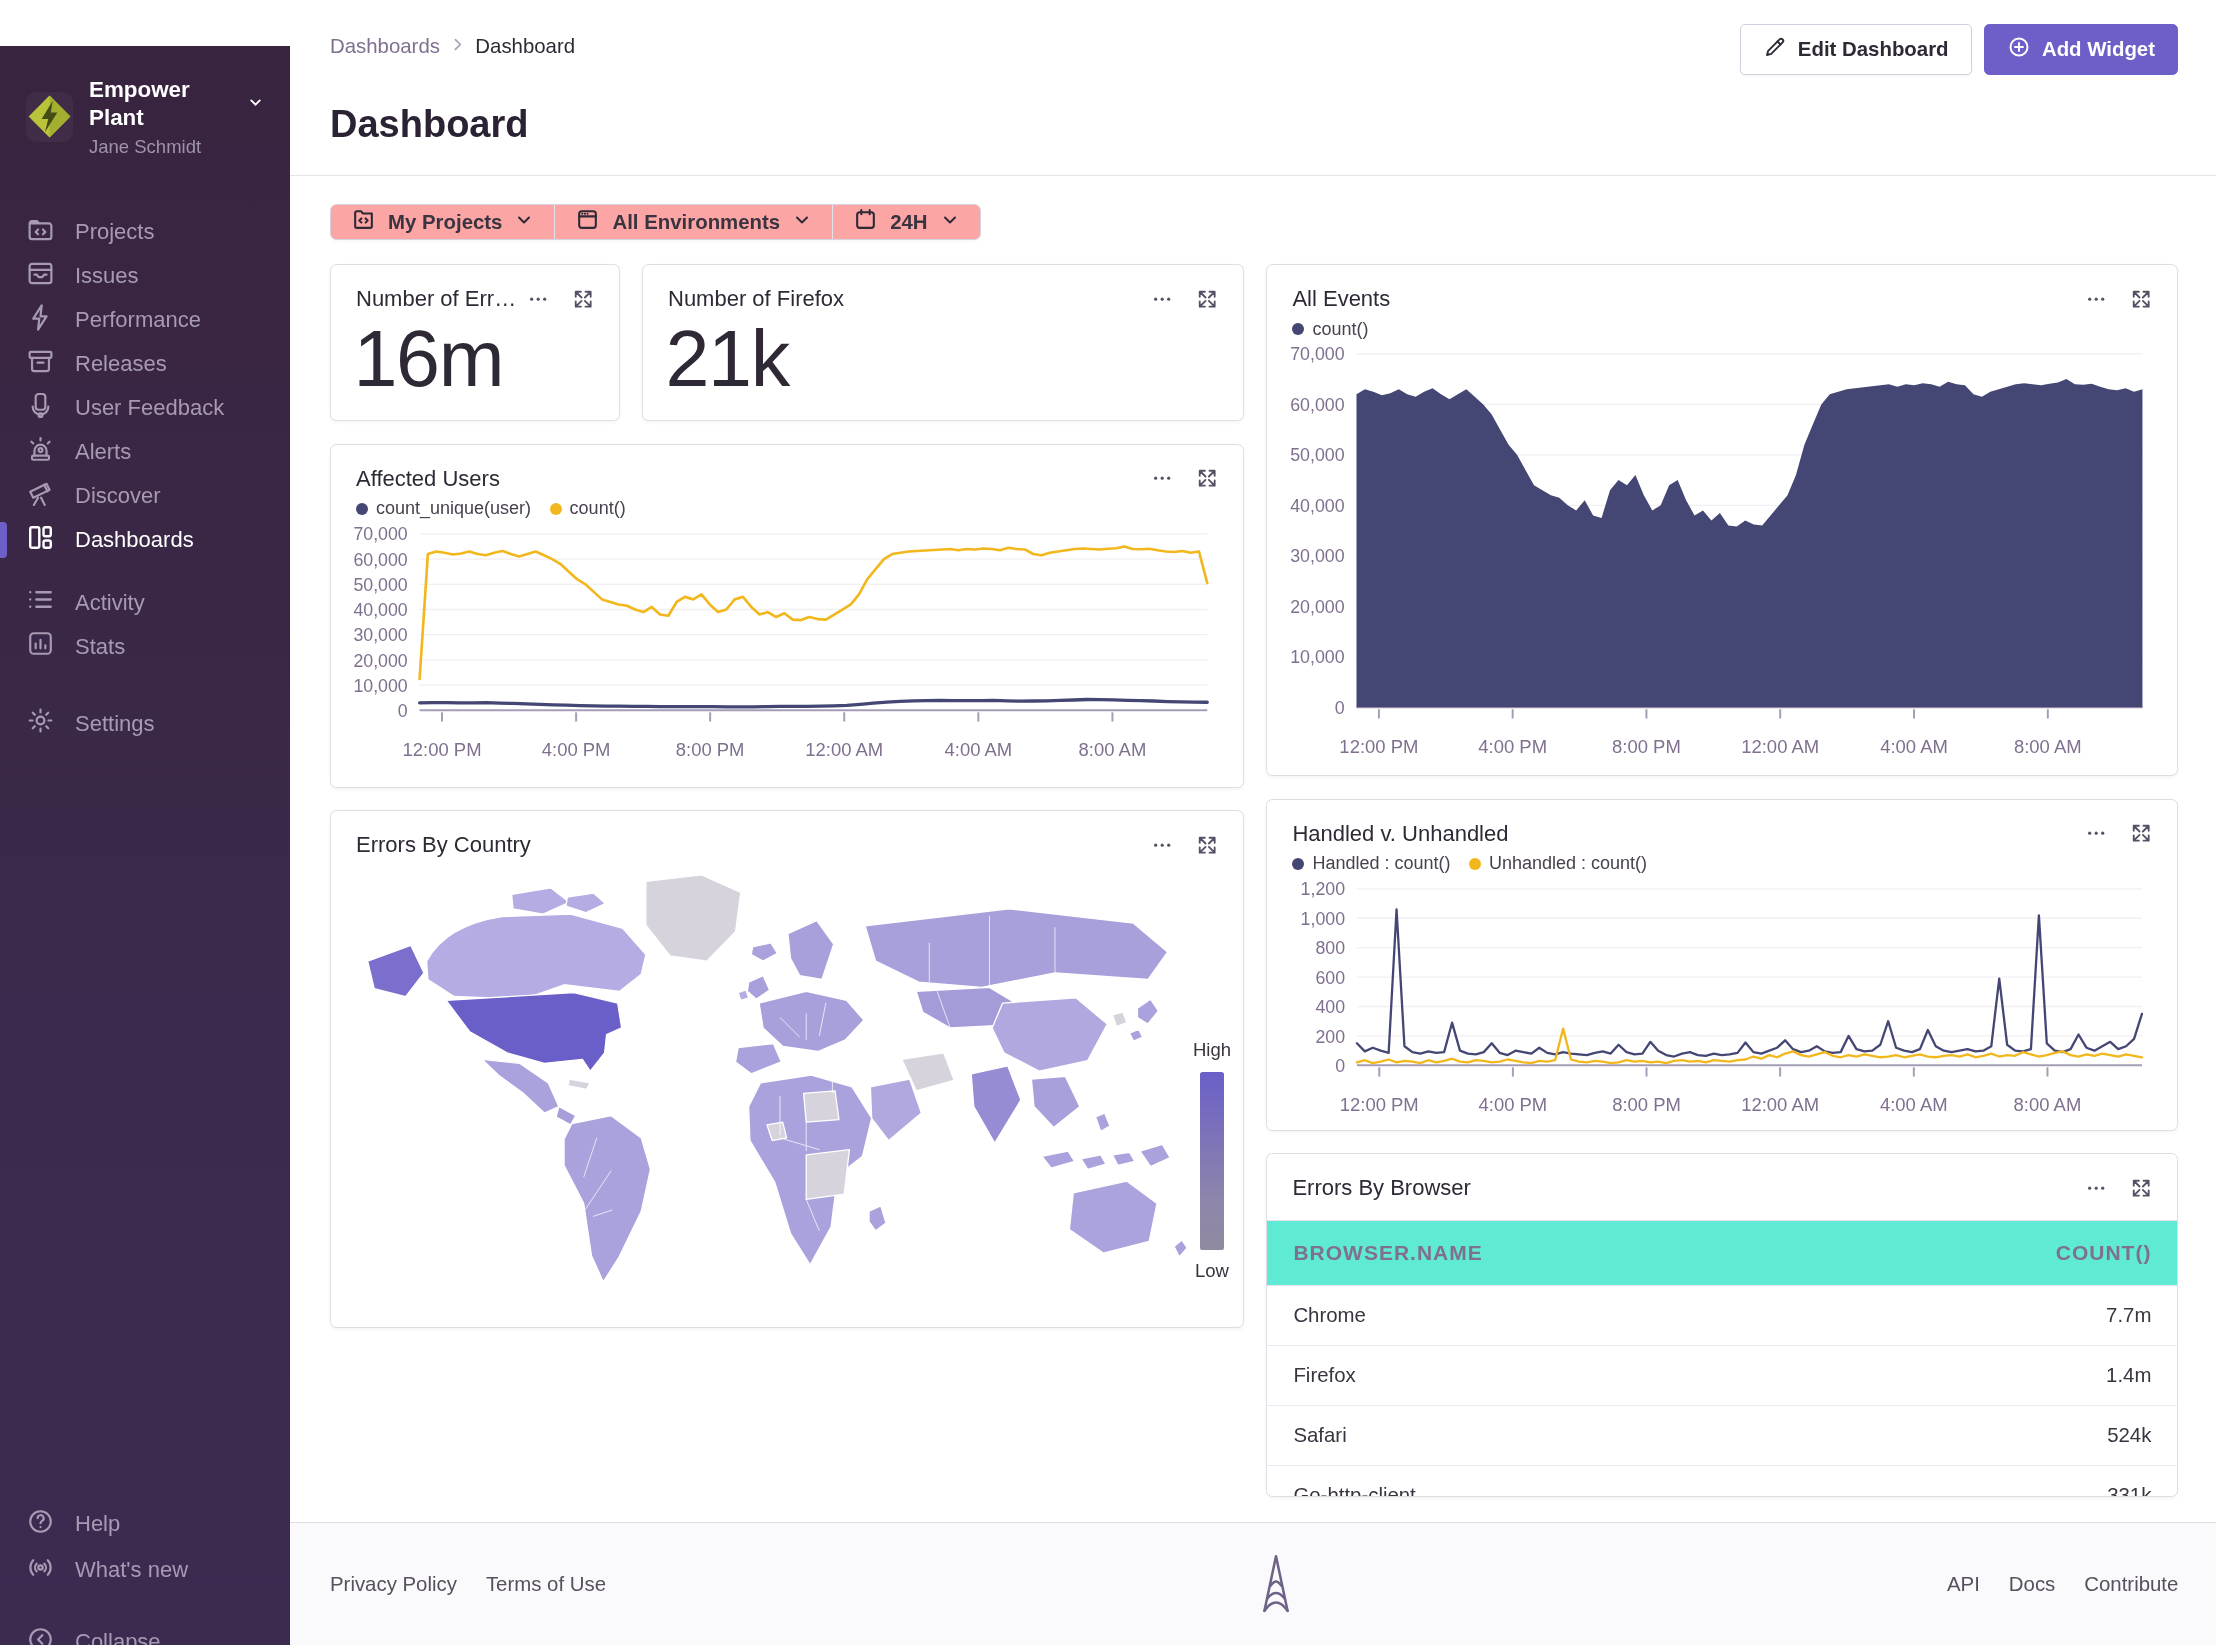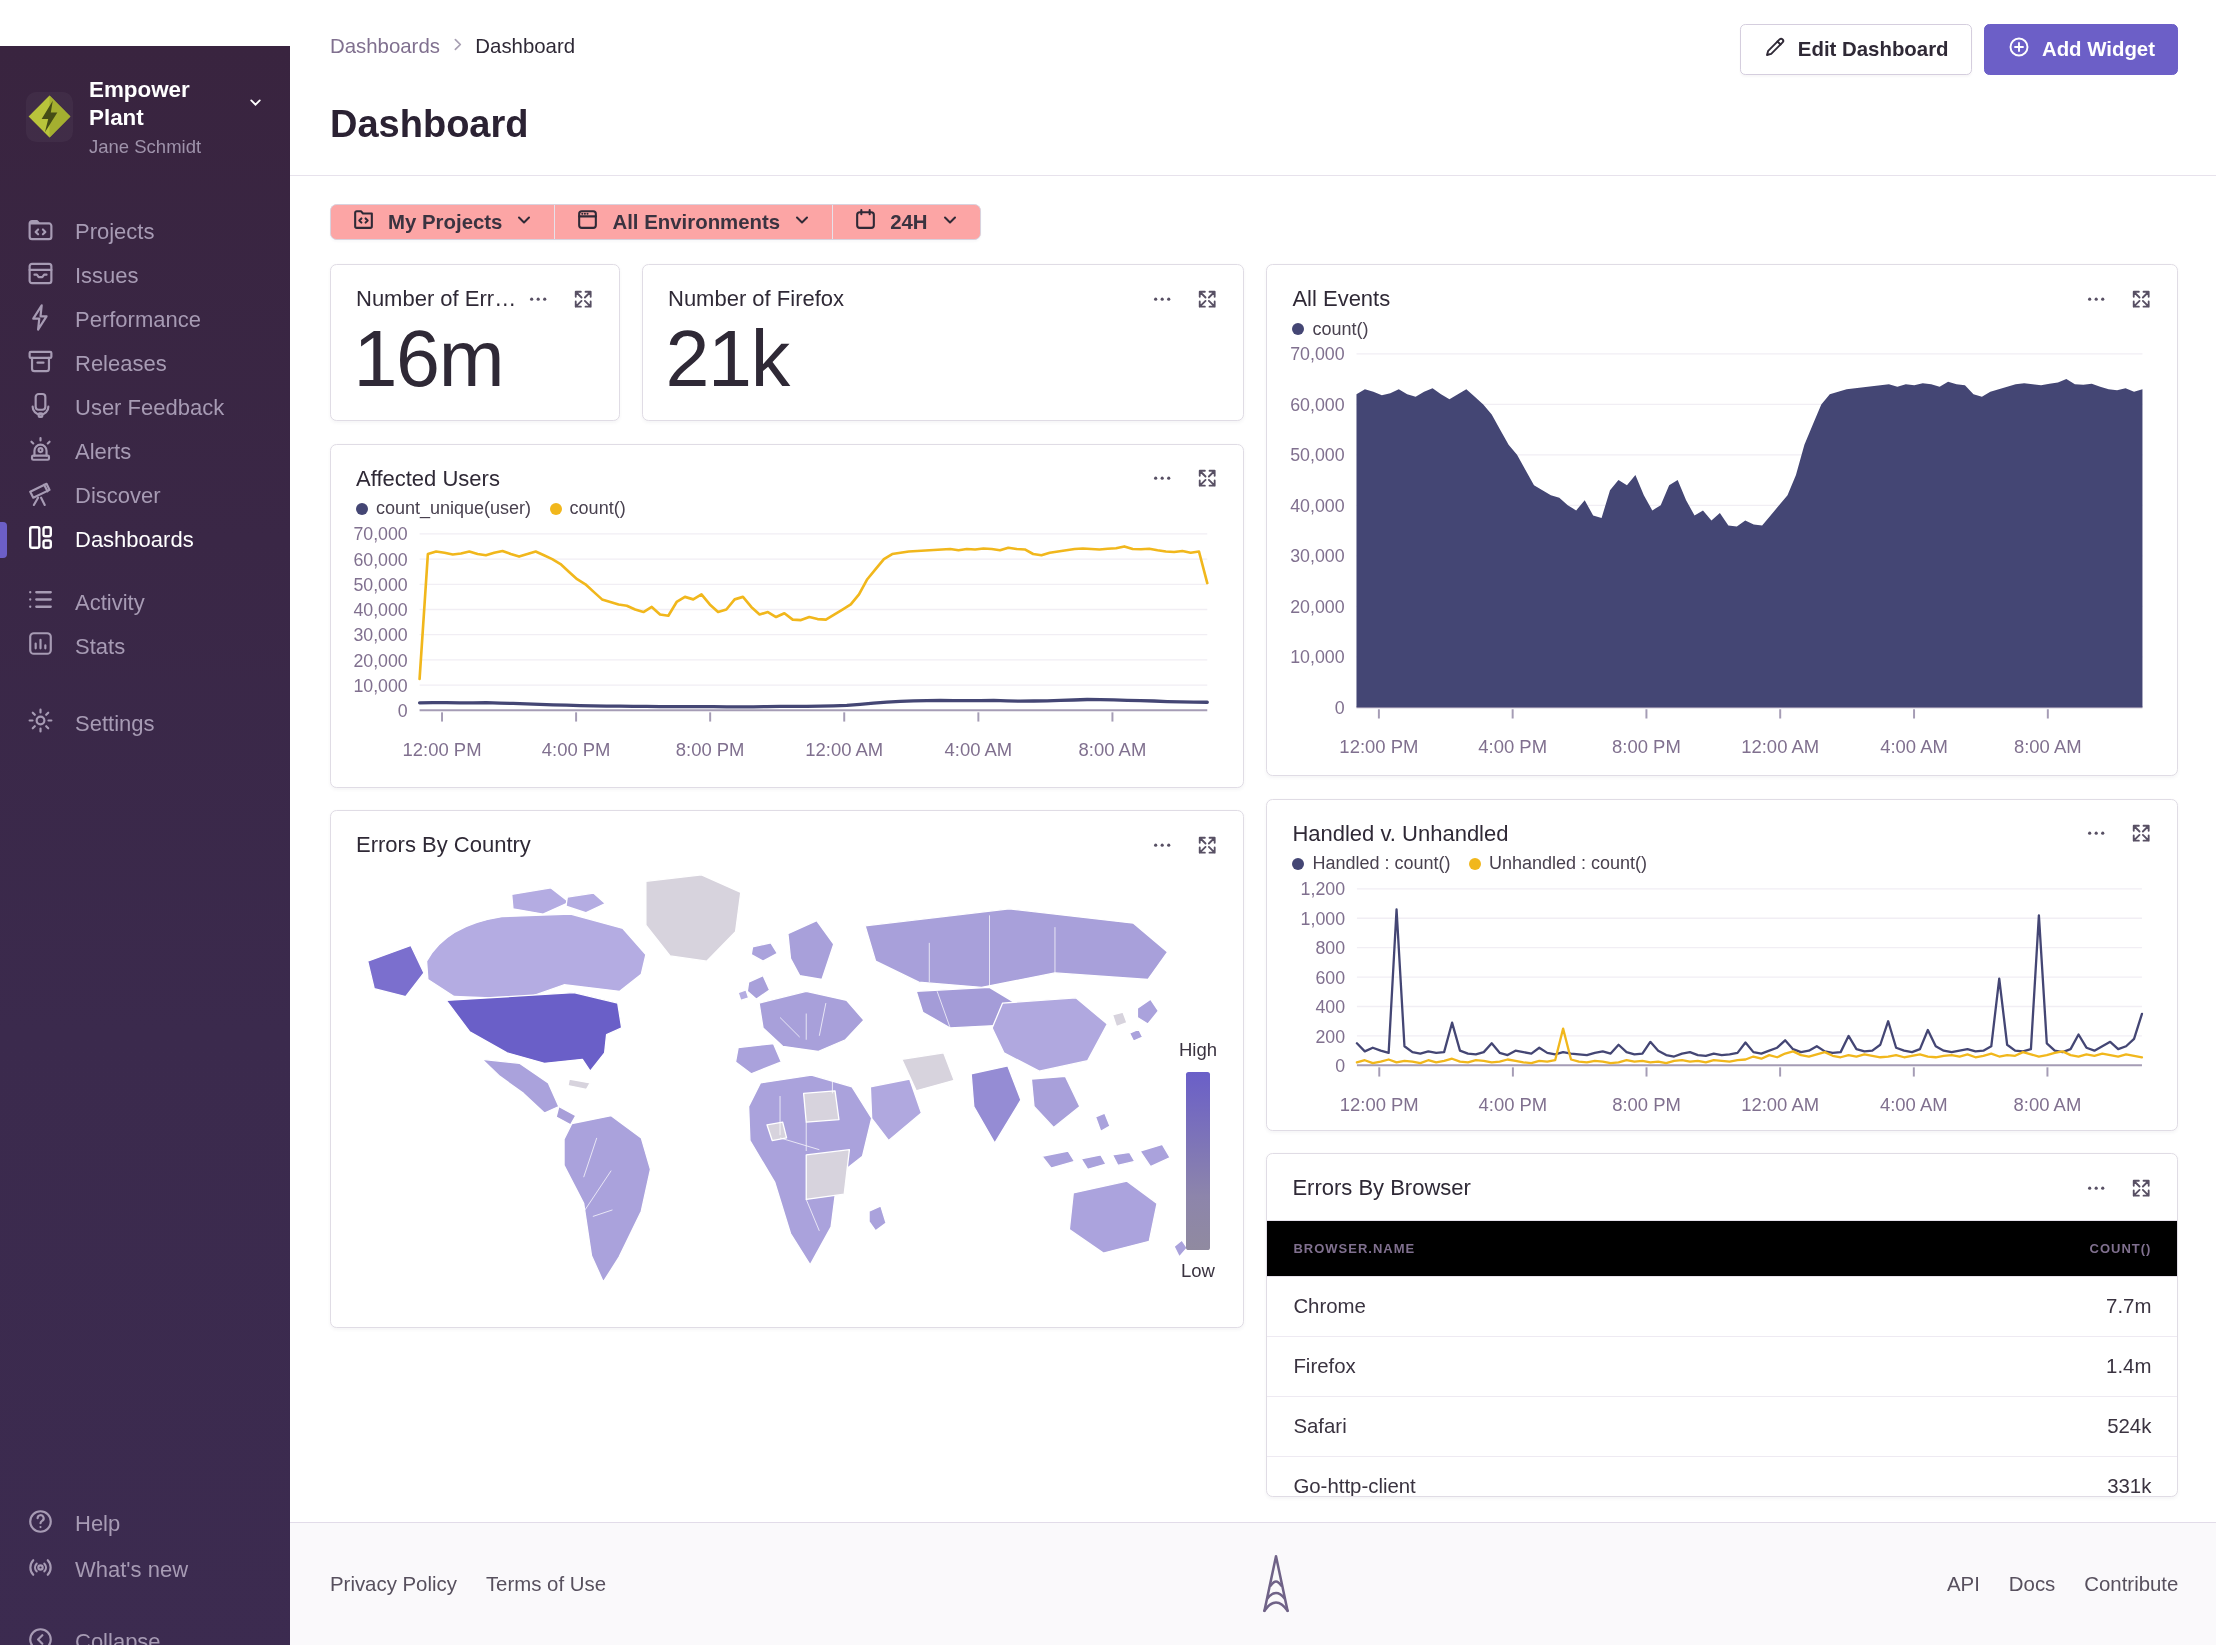--- a/index.html
+++ b/index.html
@@ -70,26 +70,26 @@
   .card-browser { height:344px; }
   .legend { display:flex; align-items:center; gap:18.5px; padding:6.6px 25px 0; font-size:18px; color:#49414f; }
   .legend-item { display:flex; align-items:center; gap:8px; cursor:pointer; }
   .dot { width:12px; height:12px; border-radius:50%; display:inline-block; }
   .dot-navy { background:#444674; }
   .dot-yellow { background:#F1B71C; }
   .plot { padding:2.6px 9.2px 0 9.2px; }
 
   
   .map-wrap { padding:5.3px 17px 0; }
-  .map-legend { position:absolute; right:26px; top:228px; display:flex; flex-direction:column; align-items:center; gap:10.6px; font-size:18.5px; color:#3a3340; }
+  .map-legend { position:absolute; right:12px; top:228px; display:flex; flex-direction:column; align-items:center; gap:10.6px; font-size:18.5px; color:#3a3340; }
   .map-scale { width:24px; height:178px; border-radius:2.6px; background:linear-gradient(180deg,#6a5fc8 0%,#8d85ab 70%,#908aa0 100%); }
 
   
   .tbl { width:100%; border-collapse:collapse; margin-top:18.5px; }
-  .tbl thead th { background:#000000; border-top:1.3px solid #e7e2ec; border-bottom:1.3px solid #e7e2ec; font-size:13px; font-weight:700; letter-spacing:1px; color:#80708f; text-align:left; padding:20px 26px; }
+  .tbl thead th { background:#5eead4; border-top:1.3px solid #e7e2ec; border-bottom:1.3px solid #e7e2ec; font-size:21px; font-weight:700; letter-spacing:1px; color:#80708f; text-align:left; padding:20px 26px; }
   .tbl thead th:last-child { text-align:right; }
   .tbl td { font-size:20.4px; color:#3a3340; padding:18px 26px; border-bottom:1.3px solid #eeeaf2; }
   .tbl tr:last-child td { border-bottom:none; }
   .tbl td:last-child { text-align:right; }
 
   
   .footer { margin-top:25px; border-top:1.3px solid #e2dce9; background:#faf9fb; height:123px; display:flex; align-items:center; justify-content:space-between; padding:0 40px; flex:none; }
   .f-links { display:flex; gap:29px; font-size:20.4px; color:#57505e; }
   .f-link { cursor:pointer; }
   .f-logo svg { width:42px; height:63px; }

